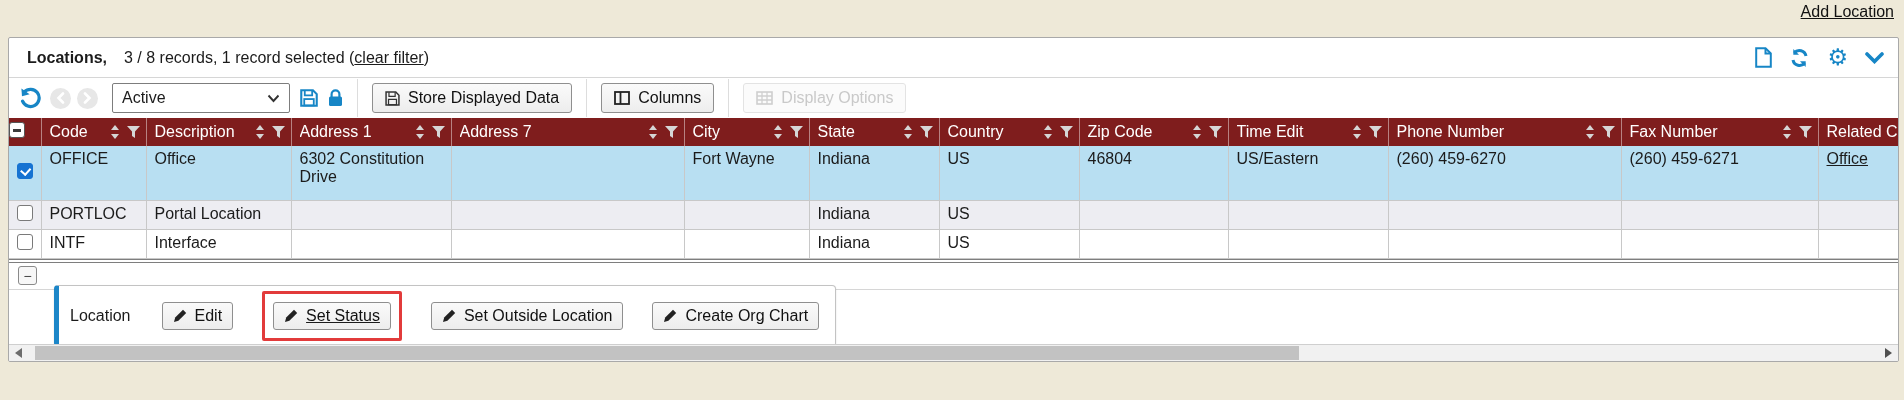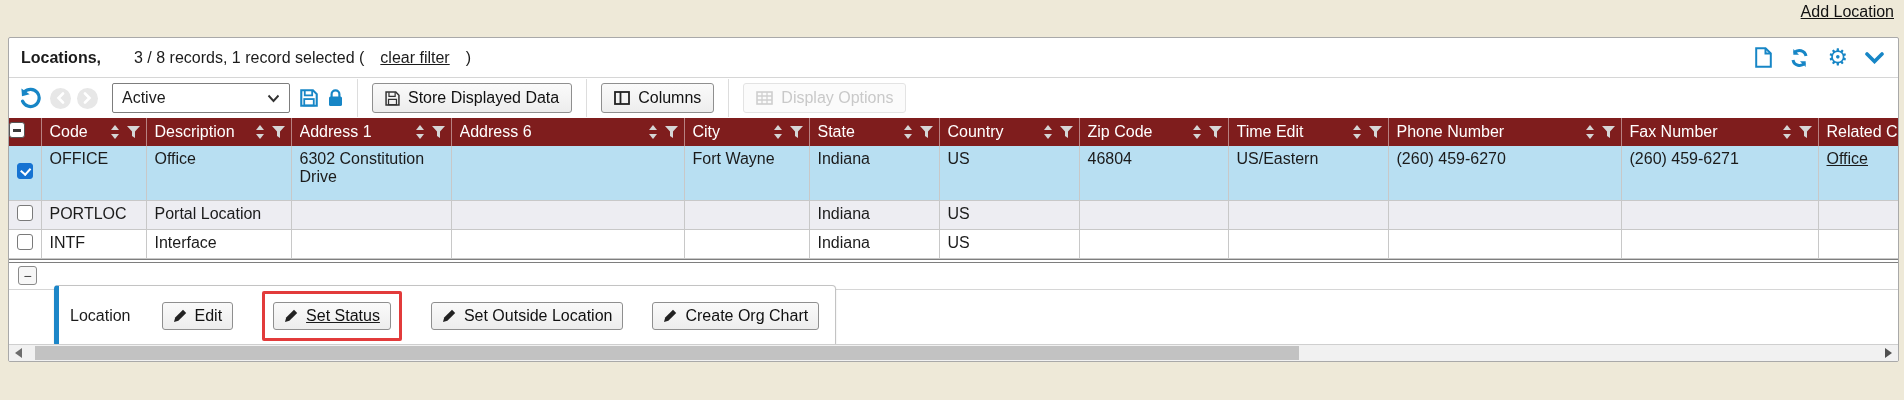--- a/index.html
+++ b/index.html
@@ -15,21 +15,21 @@
     text-decoration: underline; color:#111; cursor:pointer;
   }
   .panel {
     position:absolute; left:8px; top:37px; width:1891px; height:325px;
     background:#fff; border:1px solid #a9a9a9; border-radius:2px;
     display:flex; flex-direction:column; overflow:hidden;
   }
   
   .title-row {
     height:40px; flex:0 0 40px; display:flex; align-items:center;
-    padding:0 14px 0 12px; border-bottom:1px solid #d6d6d6;gap:16px;
+    padding:0 14px 0 18px; border-bottom:1px solid #d6d6d6;
   }
   .title-name { font-weight:bold; }
   .title-summary { margin-left:17px; }
   .title-link { text-decoration:underline; cursor:pointer; }
   .title-icons { margin-left:auto; display:flex; align-items:center; gap:17px; }
   .title-icons .ticon { cursor:pointer; display:flex; align-items:center; }
   .gear-glyph { color:#1786c6; font-size:23px; line-height:1; font-family:"DejaVu Sans", sans-serif; }
   
   .toolbar-row {
     height:40px; flex:0 0 40px; display:flex; align-items:center;
@@ -282,21 +282,21 @@
                   <path d="M5 0l4 5H1z" fill="#d6d6d6"></path>
                   <path d="M5 14l4-5H1z" fill="#d6d6d6"></path>
                 </svg>
                 <svg width="13" height="12">
                   <path d="M0 0h13l-5 5.5V12l-3-2V5.5z" fill="#d6d6d6"></path>
                 </svg>
               </span>
             </th>
         <th>
               <span class="th-inner">
-                <span class="th-label">Address 6</span>
+                <span class="th-label">Address 7</span>
                 <svg width="10" height="14">
                   <path d="M5 0l4 5H1z" fill="#d6d6d6"></path>
                   <path d="M5 14l4-5H1z" fill="#d6d6d6"></path>
                 </svg>
                 <svg width="13" height="12">
                   <path d="M0 0h13l-5 5.5V12l-3-2V5.5z" fill="#d6d6d6"></path>
                 </svg>
               </span>
             </th>
         <th>

